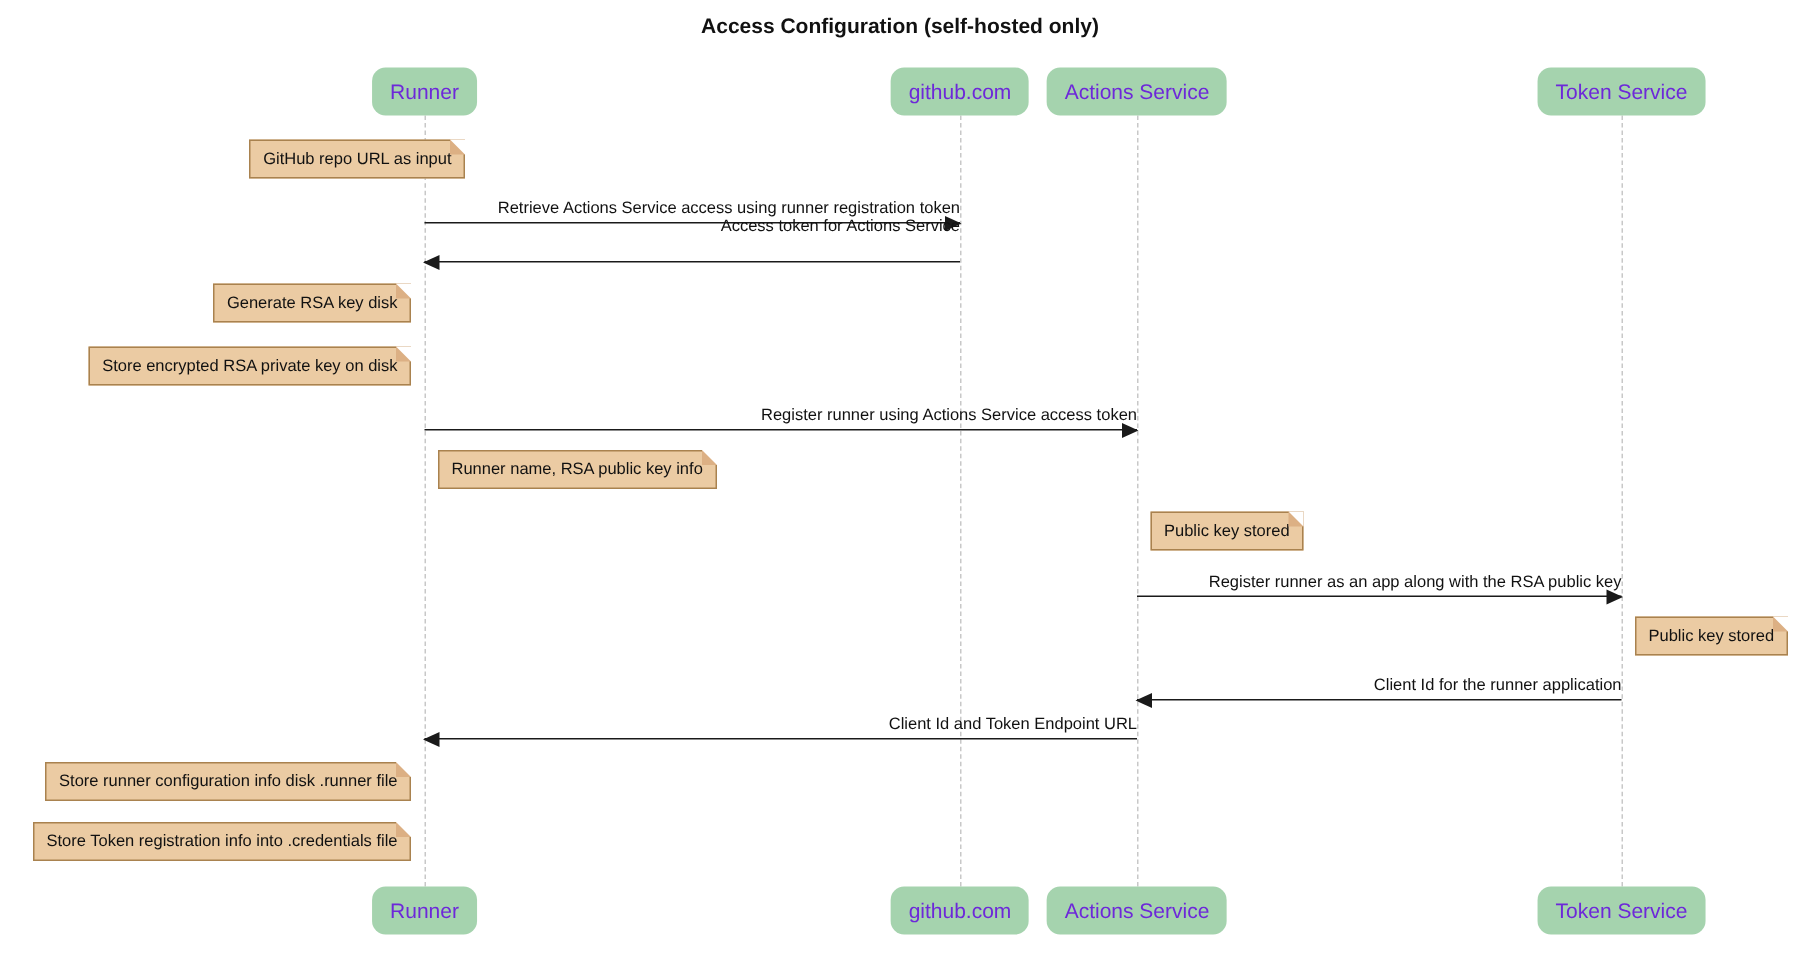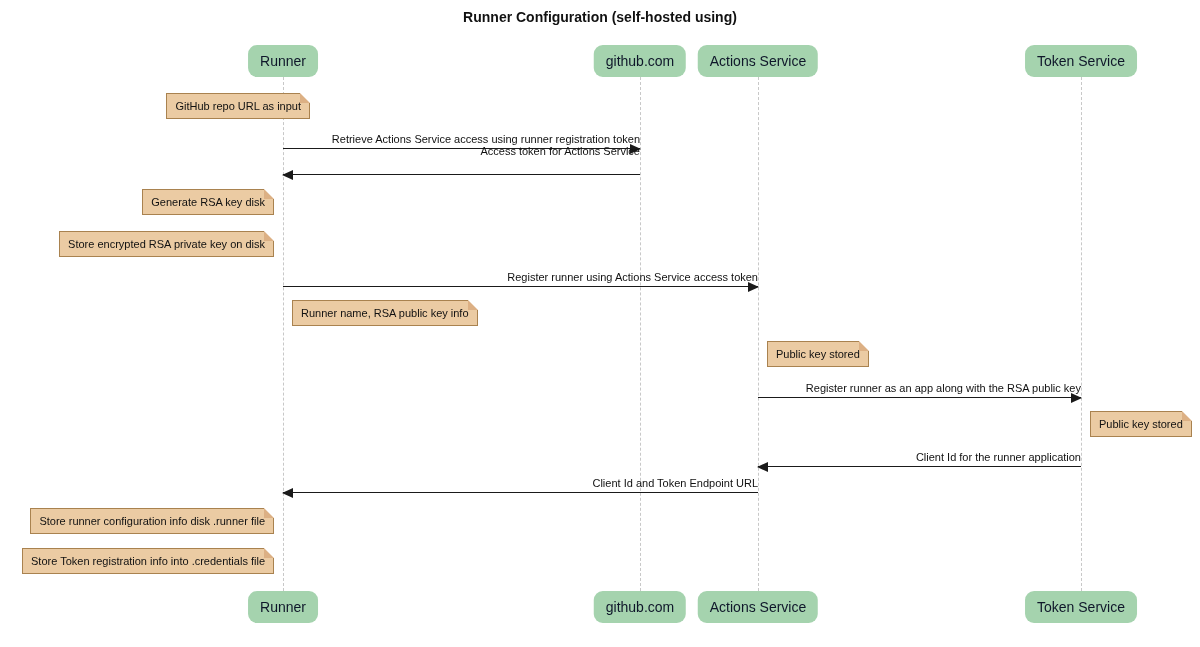--- a/index.html
+++ b/index.html
@@ -14,21 +14,21 @@
     position:absolute; top:9px; left:0; width:1200px;
     text-align:center; font-size:14px; font-weight:bold; color:var(--text,#111);
   }
   .lifeline {
     position:absolute; top:77px; height:514px; width:0;
     border-left:1px dashed var(--lifeline,#c8c8c8);
   }
   .participant {
     position:absolute; height:32px; line-height:32px; padding:0 12px;
     background:var(--participant_fill,#a5d3ae); border-radius:9px;
-    font-size:14px; color:#0f172a; transform:translateX(-50%); white-space:nowrap;
+    font-size:14px; color:#6d28d9; transform:translateX(-50%); white-space:nowrap;
   }
   .m-label {
     position:absolute; font-size:11px; color:var(--text,#111);
     text-align:right; white-space:nowrap; height:13px; line-height:13px;
   }
   .m-line { position:absolute; height:0; border-top:1px solid var(--arrow,#1a1a1a); }
   .ah { position:absolute; width:0; height:0; border:5px solid transparent; }
   .ah.r { right:-1px; top:-5px; border-left:11px solid var(--arrow,#1a1a1a); border-right:none; }
   .ah.l { left:-1px;  top:-5px; border-right:11px solid var(--arrow,#1a1a1a); border-left:none; }
   .note {
@@ -40,21 +40,21 @@
     content:""; position:absolute; top:-1px; right:-1px; width:0; height:0;
     border-style:solid; border-width:0 10px 10px 0;
     border-color: transparent var(--background,#fff) var(--note_fold,#dcb084) transparent;
   }
 </style>
 </head>
 <body style="--background: #FFFFFF; --text: #111111; --arrow: #1A1A1A; --lifeline: #C8C8C8; --participant_fill: #A5D3AE; --note_fill: #EBCBA3; --note_border: #A9824F; --note_fold: #DCB084;">
 
 <div class="canvas">
 
-  <div class="title">Runner Configuration (self-hosted using)</div>
+  <div class="title">Access Configuration (self-hosted only)</div>
 
   <div class="lifeline" style="left:283px"></div>
   <div class="lifeline" style="left:640px"></div>
   <div class="lifeline" style="left:758px"></div>
   <div class="lifeline" style="left:1081px"></div>
 
   <div class="participant" style="left:283px;top:45px">Runner</div>
   <div class="participant" style="left:640px;top:45px">github.com</div>
   <div class="participant" style="left:758px;top:45px">Actions Service</div>
   <div class="participant" style="left:1081px;top:45px">Token Service</div>

